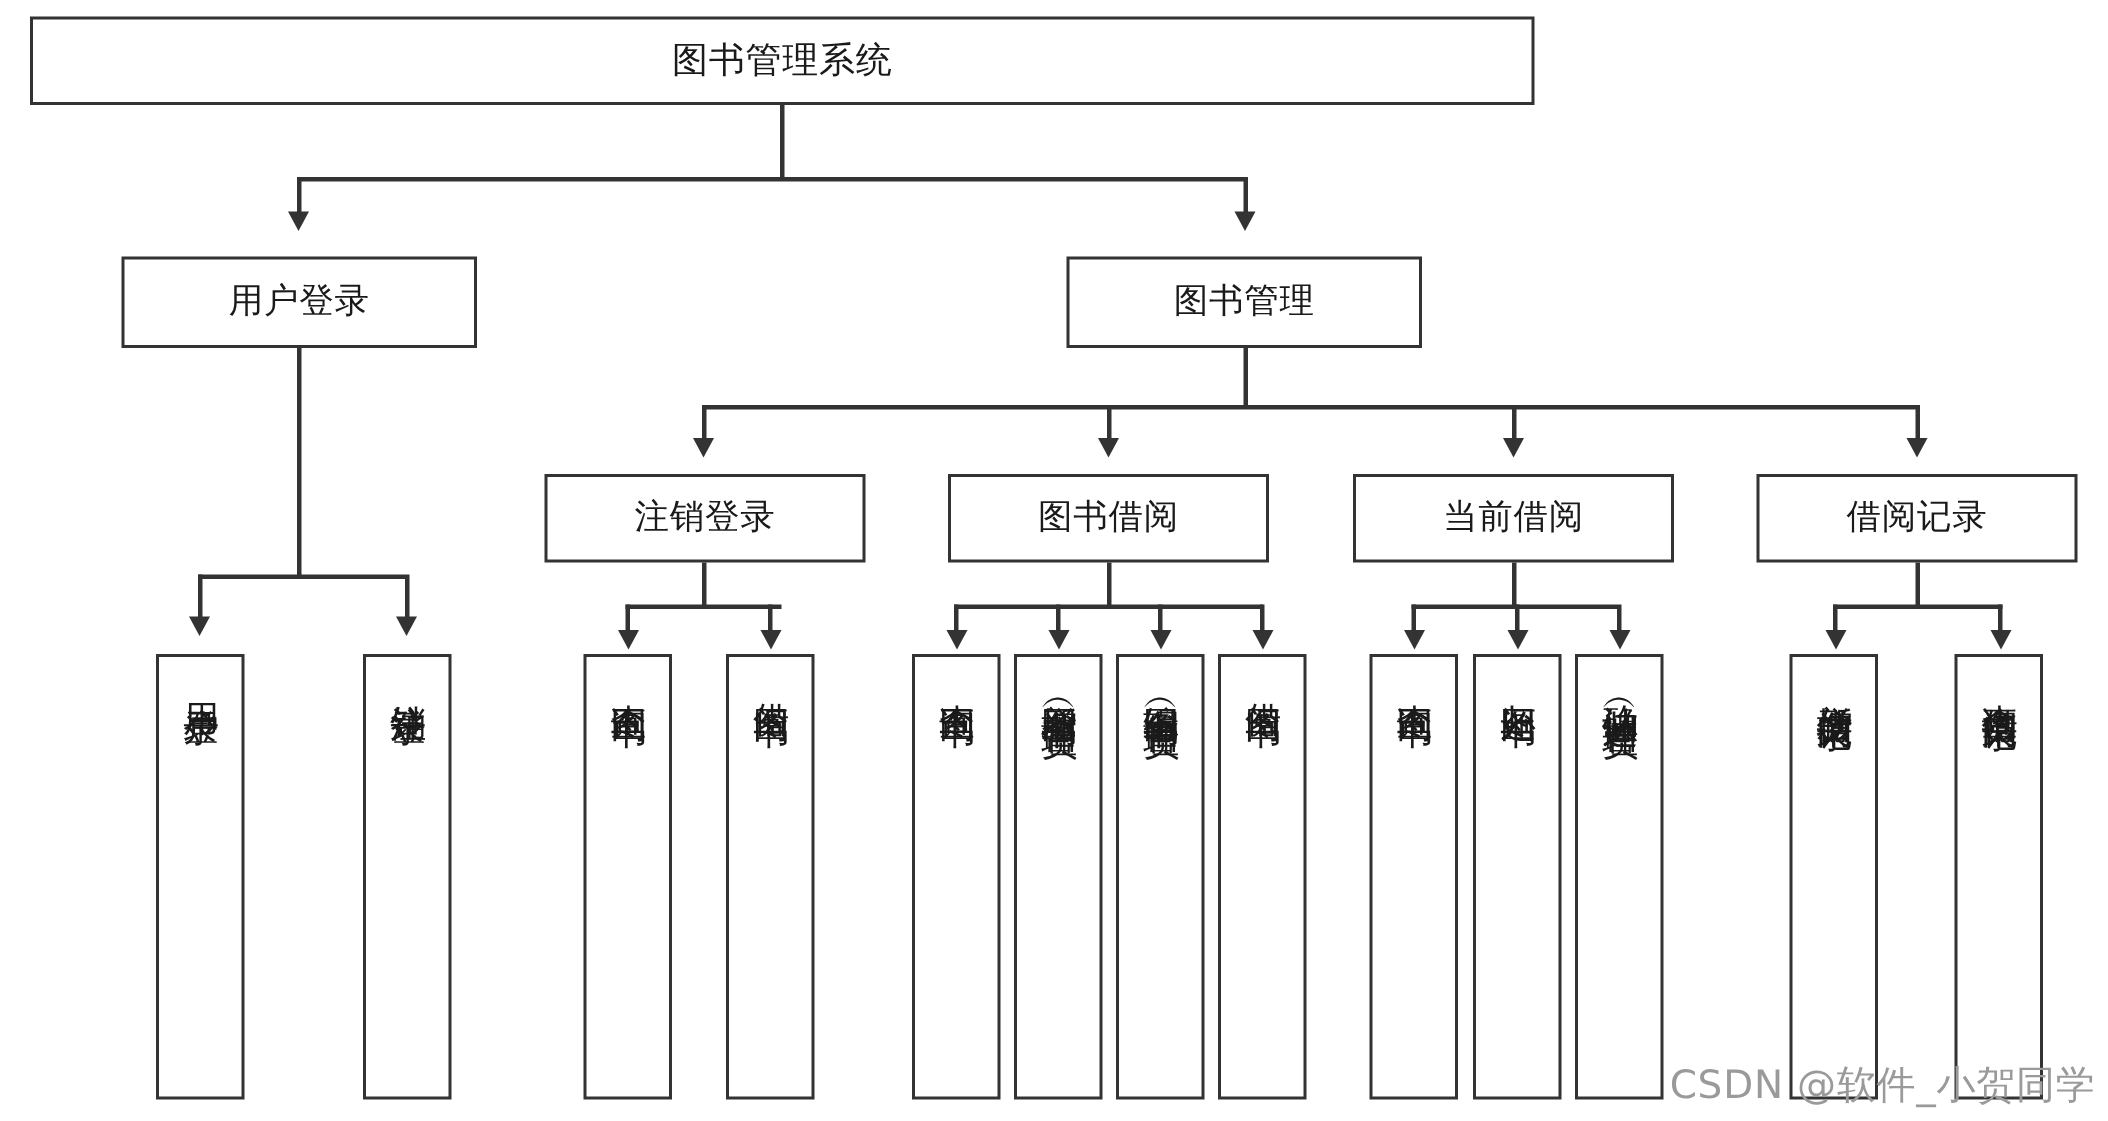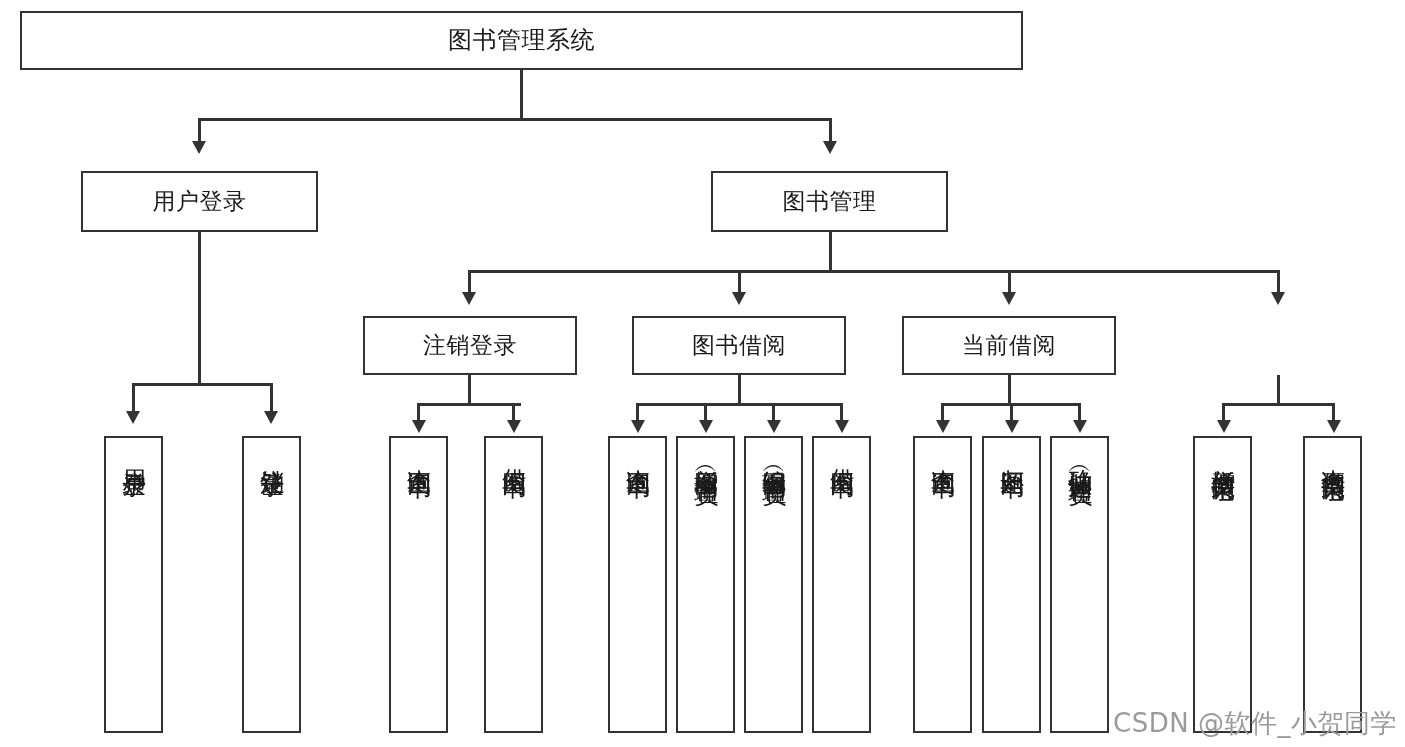--- a/index.html
+++ b/index.html
@@ -124,20 +124,23 @@
 
   <div class="node h" style="left:363px; top:316px; width:214px; height:59px;">
     <span>注销登录</span>
   </div>
   <div class="node h" style="left:632px; top:316px; width:214px; height:59px;">
     <span>图书借阅</span>
   </div>
   <div class="node h" style="left:902px; top:316px; width:214px; height:59px;">
     <span>当前借阅</span>
   </div>
+  <div class="node h" style="left:1171px; top:316px; width:214px; height:59px;">
+    <span>借阅记录</span>
+  </div>
 
   <div class="edge vline" style="left:468px; top:375px; width:2.5px; height:30px;"></div>
   <div class="edge hline" style="left:417px; top:403px; width:104px; height:2.5px;"></div>
   <div class="edge vline" style="left:417px; top:403px; width:2.5px; height:20px;"></div>
   <div class="arrow" style="left:412px; top:420px;"></div>
   <div class="edge vline" style="left:512px; top:403px; width:2.5px; height:20px;"></div>
   <div class="arrow" style="left:507px; top:420px;"></div>
 
   <div class="edge vline" style="left:738px; top:375px; width:2.5px; height:30px;"></div>
   <div class="edge hline" style="left:636px; top:403px; width:206px; height:2.5px;"></div>

